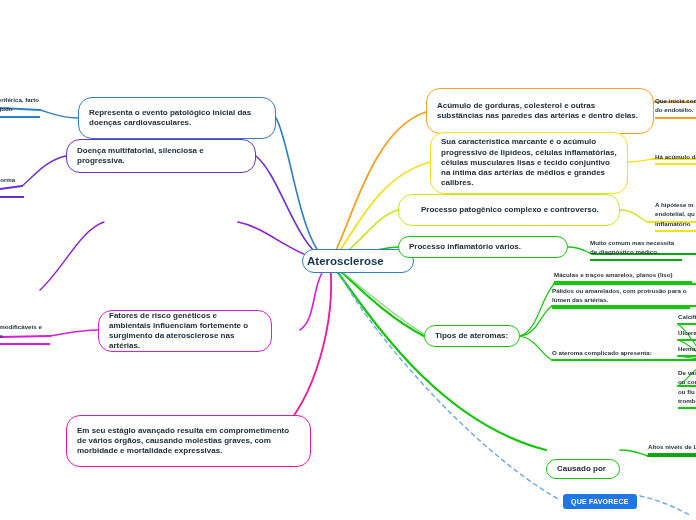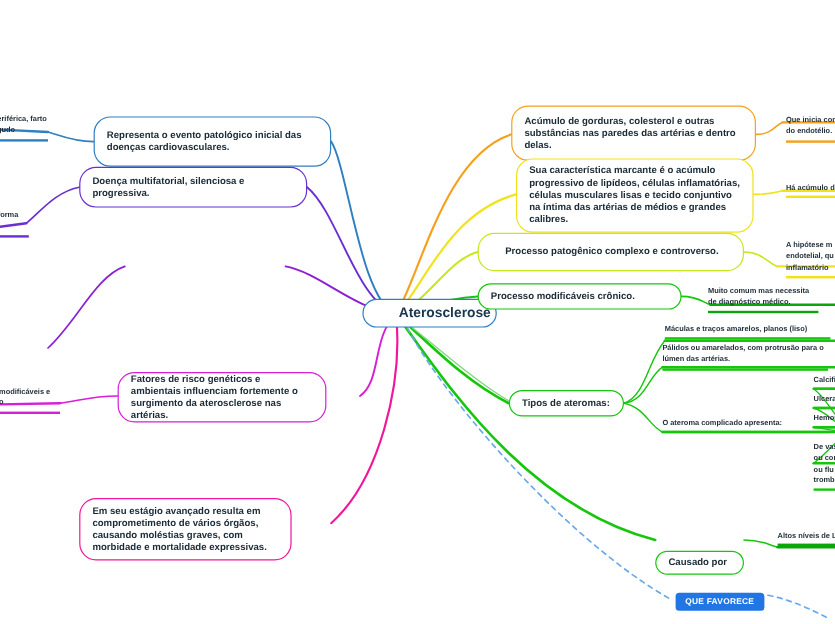--- a/index.html
+++ b/index.html
@@ -23,21 +23,21 @@
     color:#1a2a36;
     display:flex;align-items:center;
     padding:6px 10px;
   }
   .node span{display:block;}
 
   
   #n-central{
     left:302px;top:249px;width:112px;height:24px;
     border:1.6px solid #2f7fc1;border-radius:13px;
-    font-size:11.5px;justify-content:flex-end;
+    font-size:11.5px;justify-content:flex-start;
     color:#17364f;padding:4px;
   }
 
   
   .leaf{
     position:absolute;
     font-size:6.2px;
     font-weight:bold;
     color:#1f2d3a;
     line-height:1.5;
@@ -141,50 +141,50 @@
 
   <div class="node" style="left:66px;top:139px;width:190px;height:34px;border-color:#6a2fd1;font-size:8px;">
     <span>Doença multifatorial, silenciosa e progressiva.</span>
   </div>
 
 
   <div class="node" style="left:98px;top:310px;width:174px;height:42px;border-color:#d61fd6;font-size:8px;">
     <span>Fatores de risco genéticos e ambientais influenciam fortemente o surgimento da aterosclerose nas artérias.</span>
   </div>
 
-  <div class="node" style="left:66px;top:415px;width:177px;height:52px;border-color:#f0179b;font-size:8px;">
+  <div class="node" style="left:66px;top:415px;width:245px;height:52px;border-color:#f0179b;font-size:8px;">
     <span>Em seu estágio avançado resulta em comprometimento de vários órgãos, causando moléstias graves, com morbidade e mortalidade expressivas.</span>
   </div>
 
   <div class="leaf ul-blue" style="left:-6px;top:95px;width:46px;">
     <span>periférica, farto agudo</span>
   </div>
 
   <div class="leaf ul-violet" style="left:-16px;top:175px;width:40px;">
     <span>e de forma lenta.</span>
   </div>
 
   <div class="leaf ul-magenta" style="left:-8px;top:322px;width:58px;">
     <span>m modificáveis e não</span>
   </div>
 
-  <div class="node" style="left:426px;top:88px;width:204px;height:46px;border-color:#f5a01e;font-size:8px;">
+  <div class="node" style="left:426px;top:88px;width:228px;height:46px;border-color:#f5a01e;font-size:8px;">
     <span>Acúmulo de gorduras, colesterol e outras substâncias nas paredes das artérias e dentro delas.</span>
   </div>
 
   <div class="node" style="left:430px;top:132px;width:198px;height:62px;border-color:#f2e21c;font-size:8px;">
     <span>Sua característica marcante é o acúmulo progressivo de lipídeos, células inflamatórias, células musculares lisas e tecido conjuntivo na íntima das artérias de médios e grandes calibres.</span>
   </div>
 
   <div class="node" style="left:398px;top:194px;width:222px;height:32px;border-color:#c8e61b;font-size:8px;padding-left:22px;">
     <span>Processo patogênico complexo e controverso.</span>
   </div>
 
   <div class="node" style="left:398px;top:236px;width:170px;height:22px;border-color:#16c60c;font-size:8px;">
-    <span>Processo modificáveis crônico.</span>
+    <span>Processo inflamatório vários.</span>
   </div>
 
   <div class="node" style="left:424px;top:325px;width:96px;height:22px;border-color:#16c60c;font-size:8px;">
     <span>Tipos de ateromas:</span>
   </div>
 
   <div class="node" style="left:546px;top:440px;width:74px;height:20px;border-color:#16c60c;font-size:8px;justify-content:flex-start;margin-top:19px;">
     <span>Causado por</span>
   </div>
 

